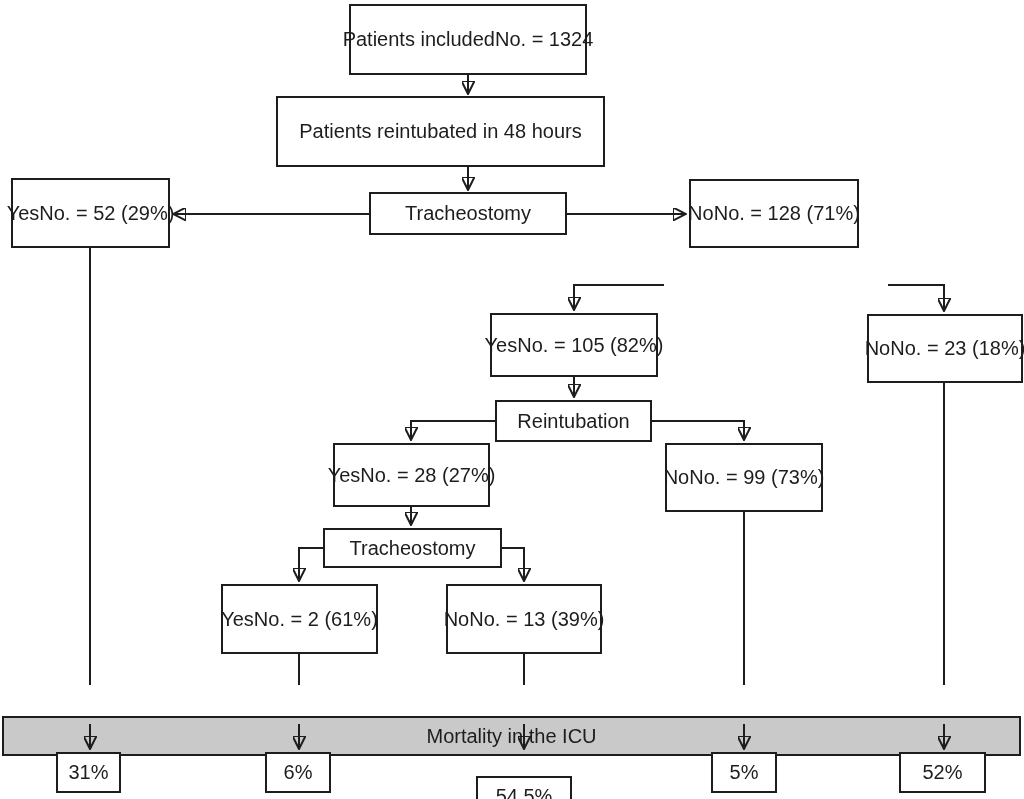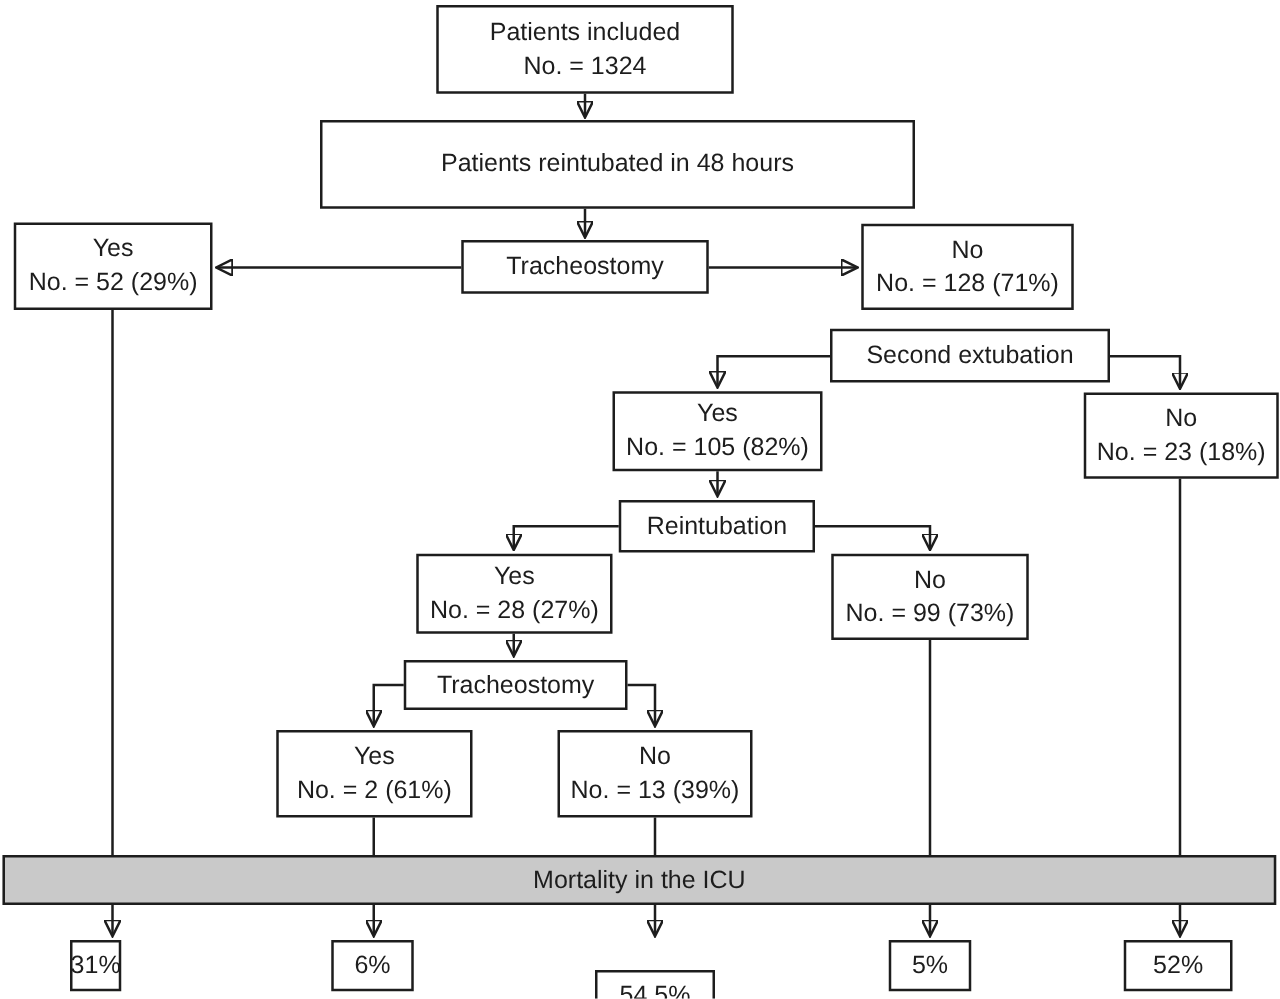--- a/index.html
+++ b/index.html
@@ -15,24 +15,24 @@
     color:var(--text);
     overflow:hidden;
   }
   .lines{position:absolute; left:0; top:0; width:1024px; height:799px; z-index:2; pointer-events:none;}
   .lines path{stroke:var(--line); stroke-width:2; fill:none;}
   .lines path.arrow{marker-end:url(#ah);}
   .ah{fill:var(--line); stroke:none;}
   .node{
     position:absolute; z-index:1; box-sizing:border-box;
     background:var(--box_fill); border:2px solid var(--box_border);
-    display:flex; flex-direction:column; align-items:center; justify-content:center;
+    display:flex; flex-direction:row; align-items:center; justify-content:center;
     text-align:right; font-size:20px; line-height:27px; white-space:nowrap;
   }
-  .node.bar{background:var(--bar_fill); z-index:1;}
+  .node.bar{background:var(--bar_fill); z-index:1;margin-top:32px;}
 </style>
 </head>
 <body>
 
 <div class="canvas">
 
   <svg class="lines" viewBox="0 0 1024 799" xmlns="http://www.w3.org/2000/svg">
     <defs>
       <marker id="ah" markerUnits="userSpaceOnUse" markerWidth="14" markerHeight="13" refX="12" refY="6.5" orient="auto">
         <path class="ah" d="M0,0 L13,6.5 L0,13 Z"></path>
@@ -63,41 +63,38 @@
     <path class="arrow" d="M524 724 V748"></path>
     <path class="arrow" d="M744 724 V748"></path>
     <path class="arrow" d="M944 724 V748"></path>
   </svg>
 
   <div class="node" style="left:349px;top:4px;width:238px;height:71px">
     <span>Patients included</span>
     <span>No. = 1324</span>
   </div>
 
-  <div class="node" style="left:256px;top:96px;width:476px;height:71px">
+  <div class="node" style="left:276px;top:96px;width:329px;height:71px">
     <span>Patients reintubated in 48 hours</span>
   </div>
 
   <div class="node" style="left:369px;top:192px;width:198px;height:43px">
     <span>Tracheostomy</span>
   </div>
 
   <div class="node" style="left:11px;top:178px;width:159px;height:70px">
     <span>Yes</span>
     <span>No. = 52 (29%)</span>
   </div>
 
   <div class="node" style="left:689px;top:179px;width:170px;height:69px">
     <span>No</span>
     <span>No. = 128 (71%)</span>
   </div>
 
-  <div class="node" style="left:664px;top:263px;width:224px;height:43px">
-    <span>Second extubation</span>
-  </div>
 
   <div class="node" style="left:490px;top:313px;width:168px;height:64px">
     <span>Yes</span>
     <span>No. = 105 (82%)</span>
   </div>
 
   <div class="node" style="left:867px;top:314px;width:156px;height:69px">
     <span>No</span>
     <span>No. = 23 (18%)</span>
   </div>
@@ -127,21 +124,21 @@
 
   <div class="node" style="left:446px;top:584px;width:156px;height:70px">
     <span>No</span>
     <span>No. = 13 (39%)</span>
   </div>
 
   <div class="node bar" style="left:2px;top:684px;width:1019px;height:40px">
     <span>Mortality in the ICU</span>
   </div>
 
-  <div class="node" style="left:56px;top:752px;width:41px;height:41px">
+  <div class="node" style="left:56px;top:752px;width:65px;height:41px">
     <span>31%</span>
   </div>
   <div class="node" style="left:265px;top:752px;width:66px;height:41px">
     <span>6%</span>
   </div>
   <div class="node" style="left:476px;top:776px;width:96px;height:41px">
     <span>54.5%</span>
   </div>
   <div class="node" style="left:711px;top:752px;width:66px;height:41px">
     <span>5%</span>

